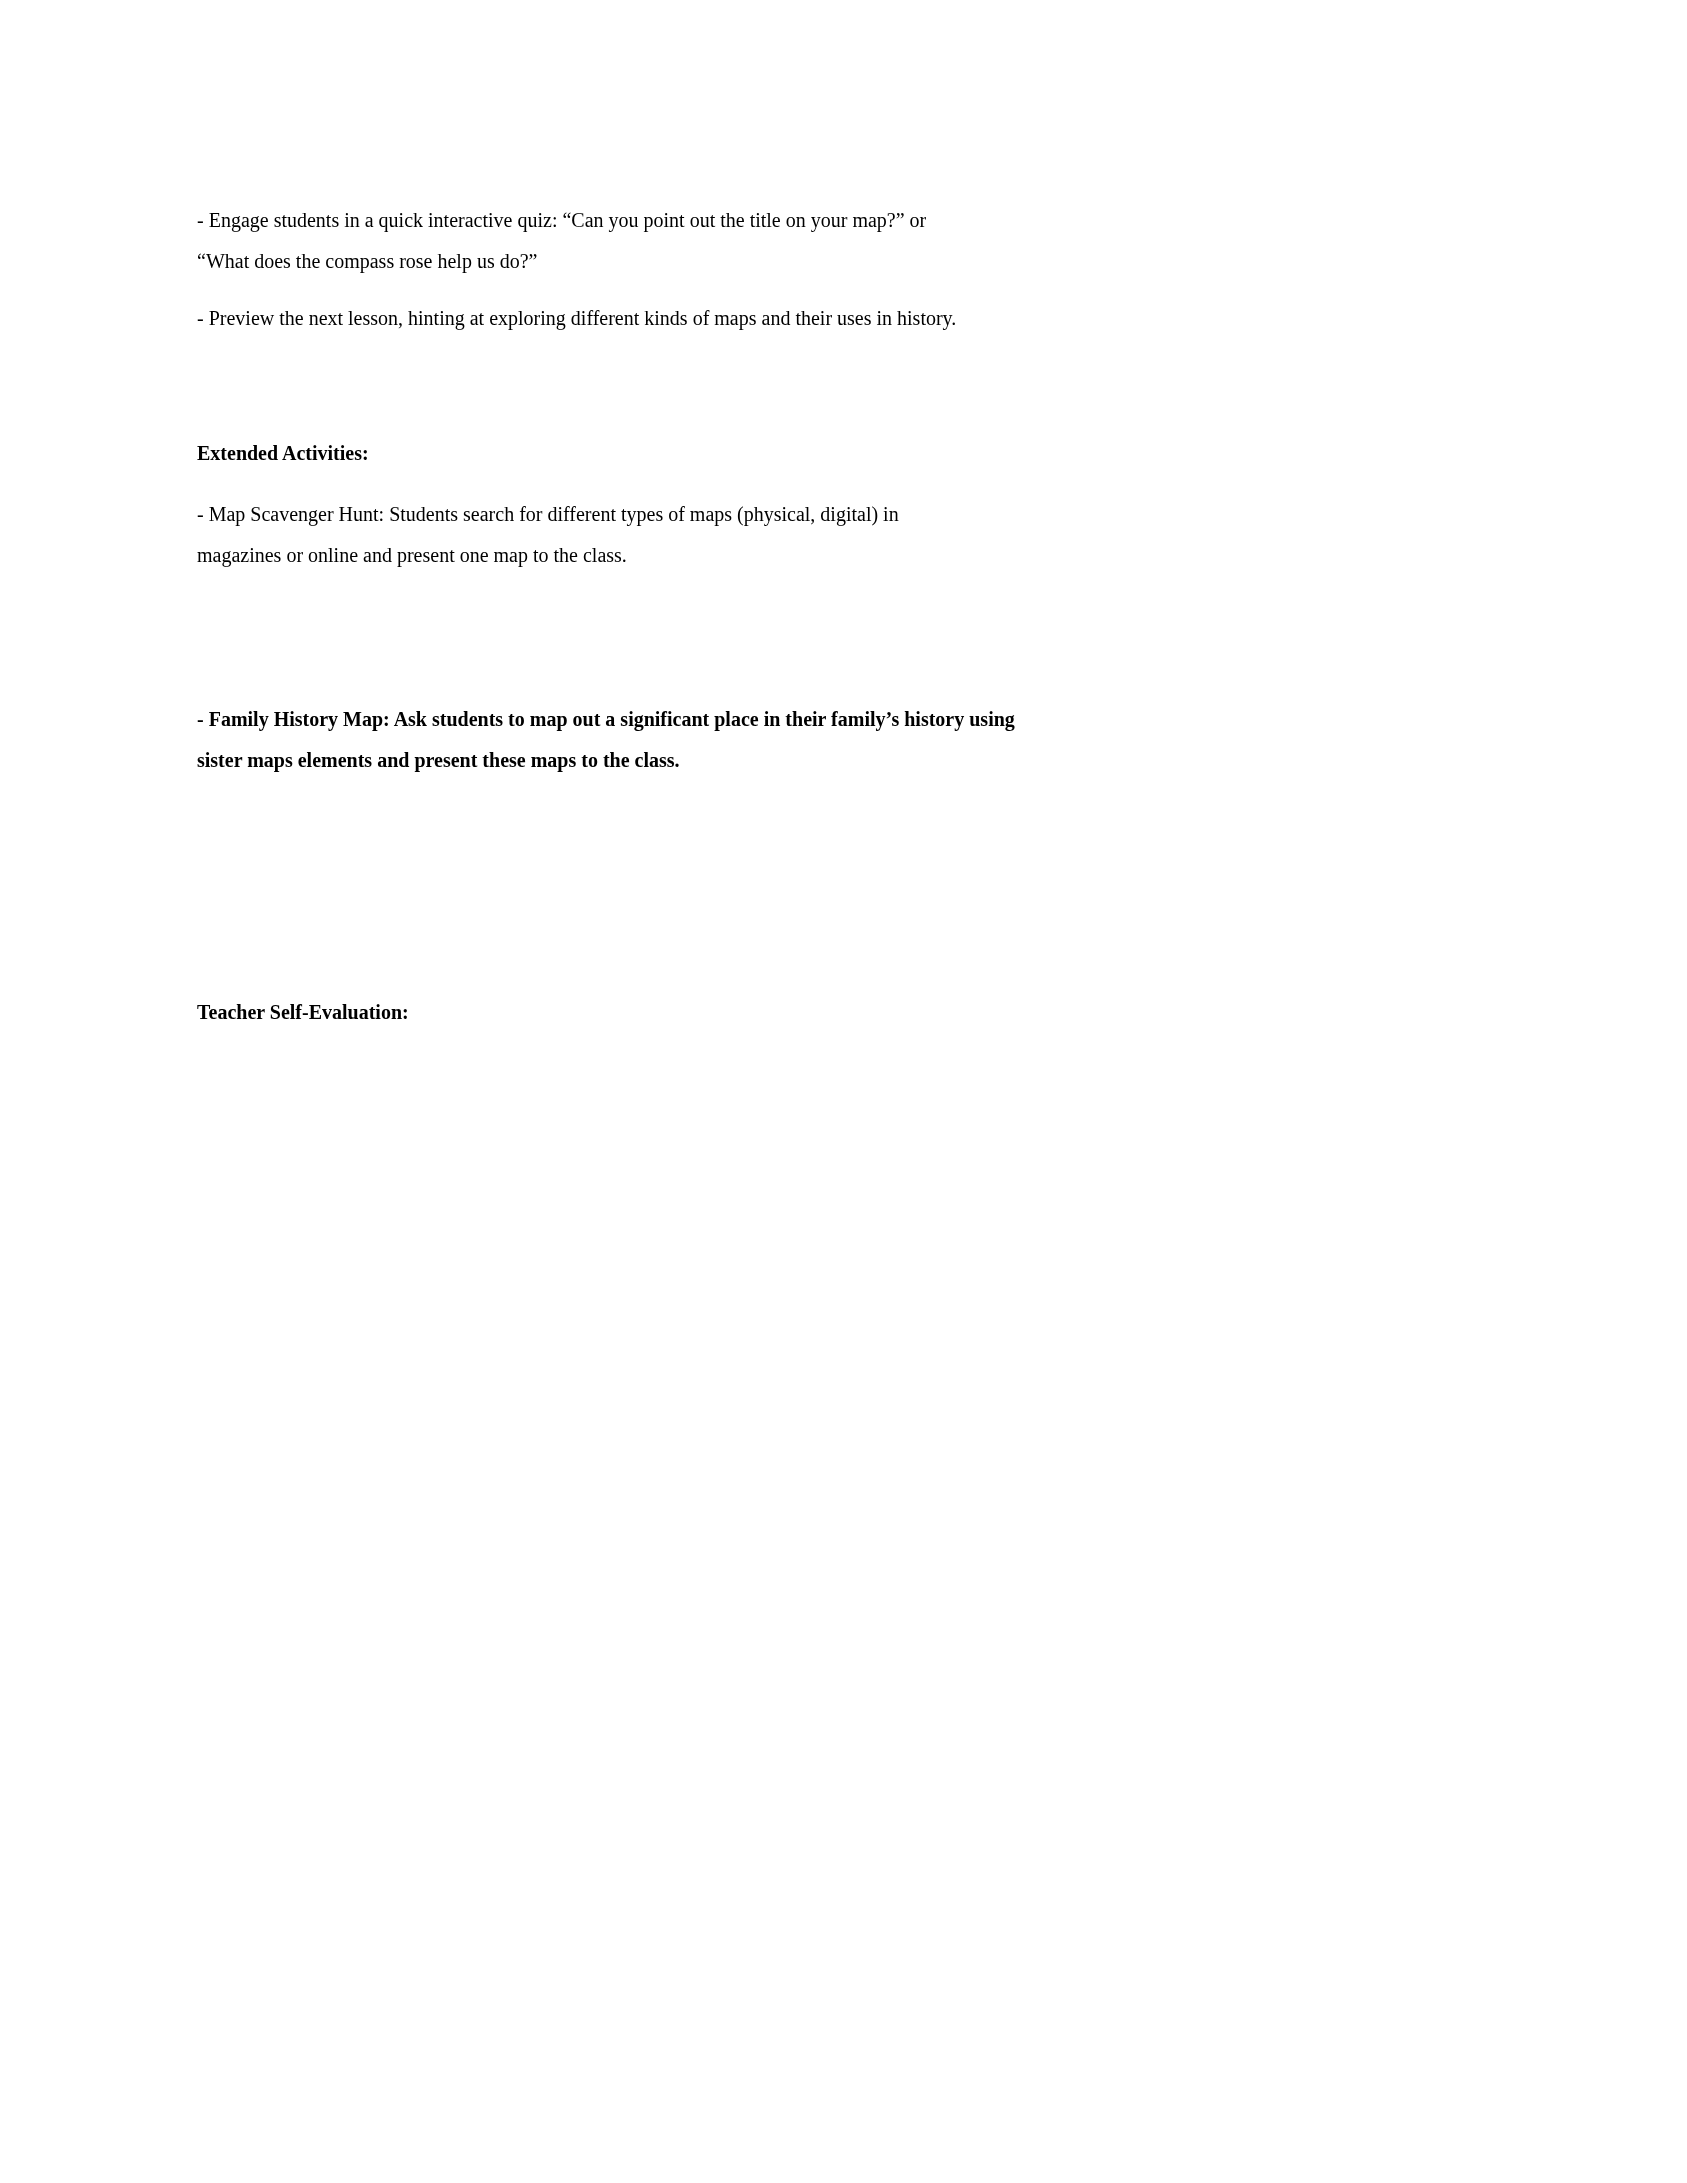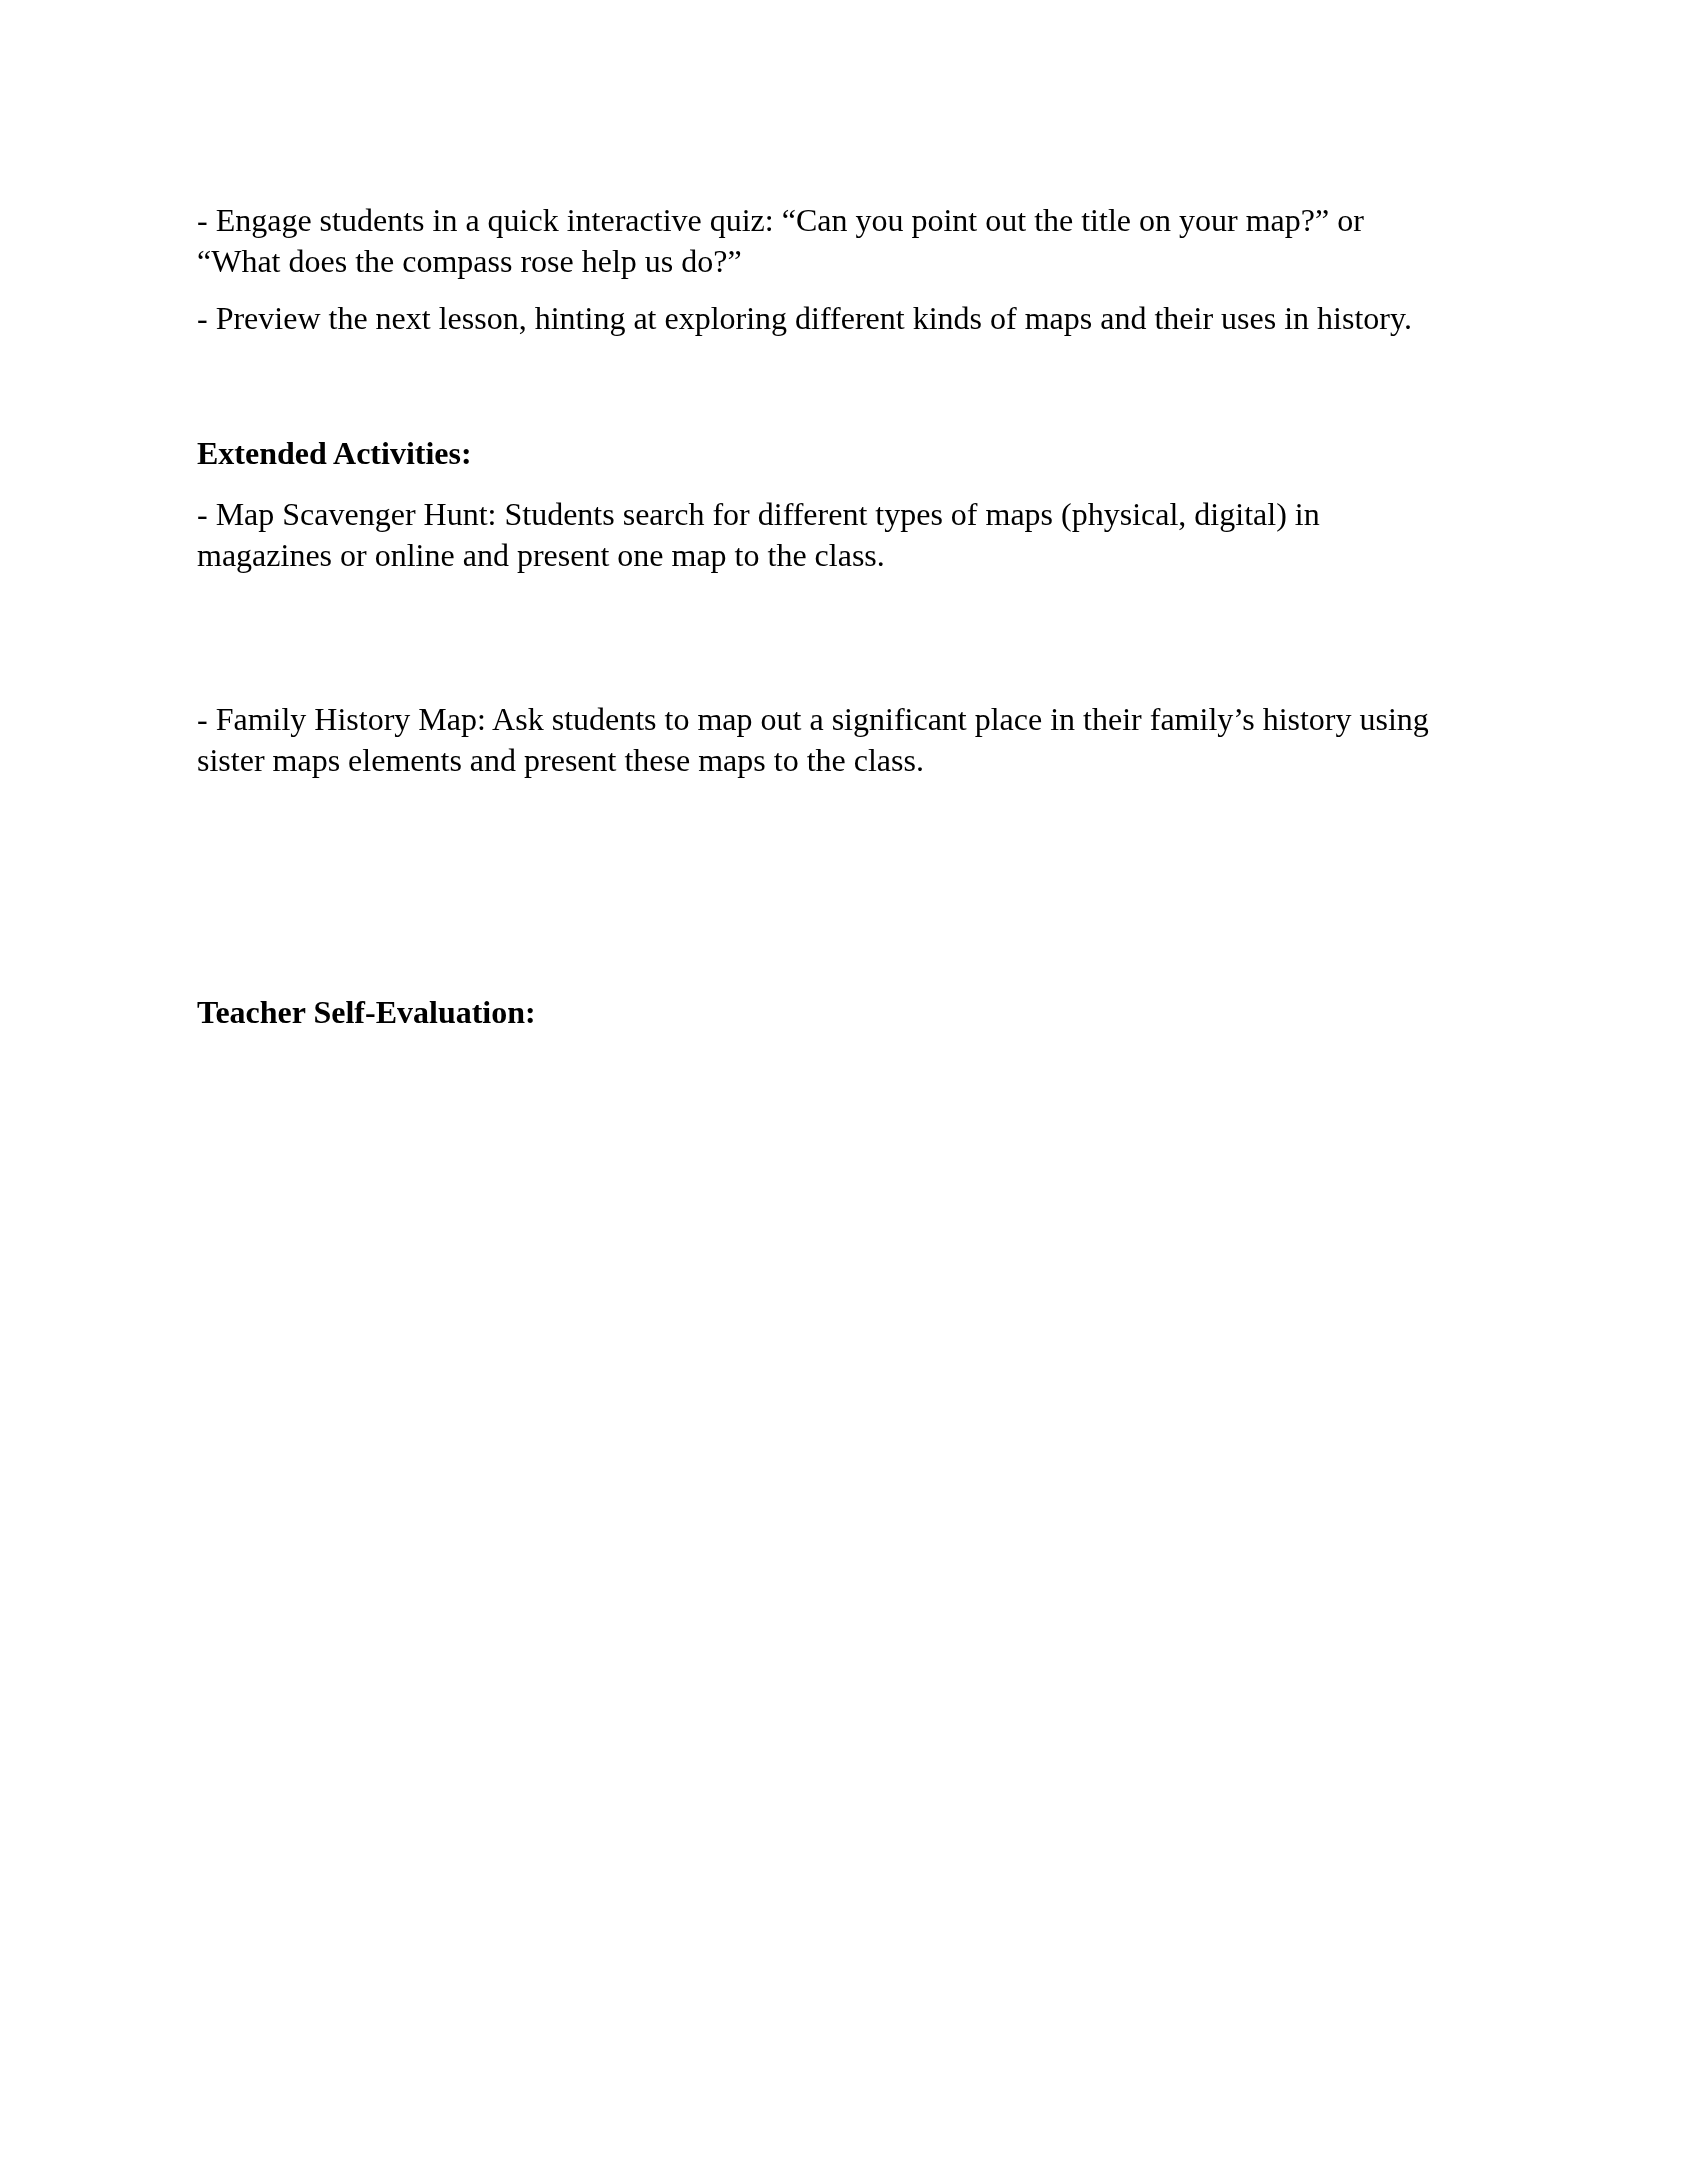--- a/index.html
+++ b/index.html
@@ -4,21 +4,21 @@
 <style>
   html, body { margin: 0; padding: 0; background: #ffffff; }
   body { width: 1687px; height: 2183px; position: relative; overflow: hidden; }
   .page {
     position: absolute; left: 0; top: 0; width: 1687px; height: 2183px;
     background: #ffffff; color: #000000;
     font-family: "Liberation Serif", "DejaVu Serif", serif;
   }
   .block {
     position: absolute; left: 197px; width: 1297px;
-    font-size: 32px; line-height: 41px; margin: 0;
+    font-size: 20px; line-height: 41px; margin: 0;
   }
   .heading { font-weight: bold; }
   .line { display: block; white-space: nowrap; }
 </style>
 </head>
 <body>
 
 <div class="page">
 
   <p class="block" style="top:200px;">
@@ -33,21 +33,21 @@
   <h2 class="block heading" style="top:433px;">Extended Activities:</h2>
 
   <p class="block" style="top:494px;">
     <span class="line">- Map Scavenger Hunt: Students search for different types of maps (physical, digital) in</span>
     <span class="line">magazines or online and present one map to the class.</span>
   </p>
 
   <p class="block" style="top:595px;">
   </p>
 
-  <p class="block" style="top:699px;">
+  <p class="block" style="top:699px;font-weight:bold;">
     <span class="line">- Family History Map: Ask students to map out a significant place in their family’s history using</span>
     <span class="line">sister maps elements and present these maps to the class.</span>
   </p>
 
   <h2 class="block heading" style="top:992px;">Teacher Self-Evaluation:</h2>
 
 </div>
 
 
 </body></html>

